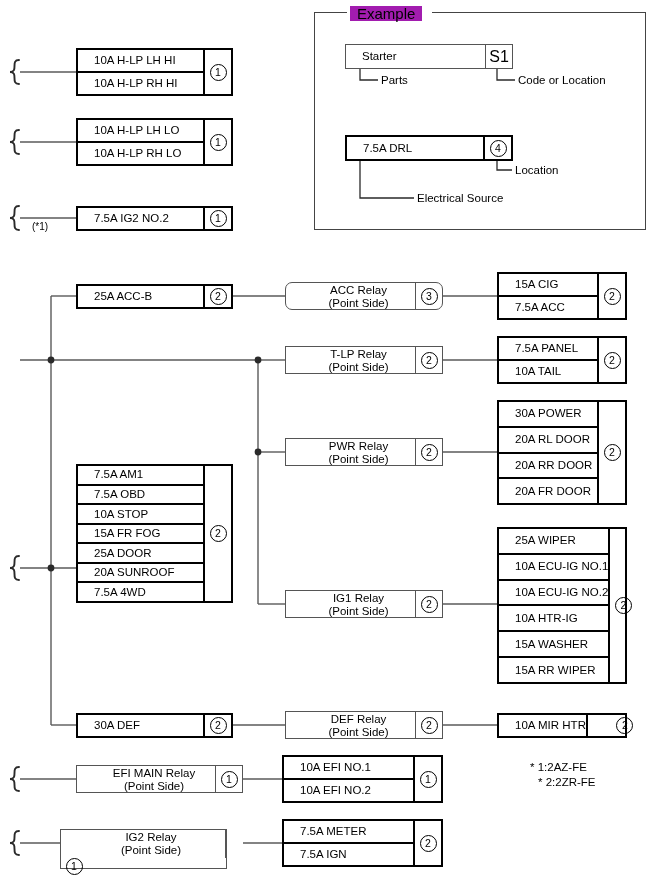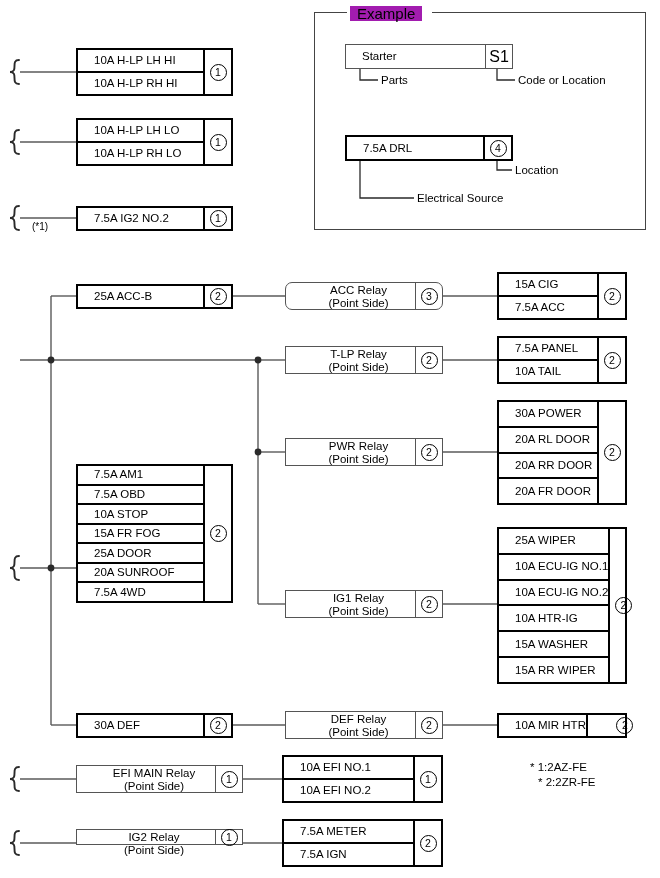--- a/index.html
+++ b/index.html
@@ -339,21 +339,21 @@
   <div class="blk heavy" style="left:282px;top:755px;width:161px;height:48px;">
     <div class="rows">
       <div class="cell">10A EFI NO.1</div>
       <div class="cell">10A EFI NO.2</div>
     </div>
     <div class="code">
       <span class="circ">1</span>
     </div>
   </div>
 
-  <div class="blk light" style="left:76px;top:829px;width:167px;height:16px;">
+  <div class="blk light" style="left:60px;top:829px;width:167px;height:40px;flex-direction:column;">
     <div class="rows">
       <div class="cell two-line">
         <span>IG2 Relay</span>
         <span>(Point Side)</span>
       </div>
     </div>
     <div class="code">
       <span class="circ">1</span>
     </div>
   </div>

